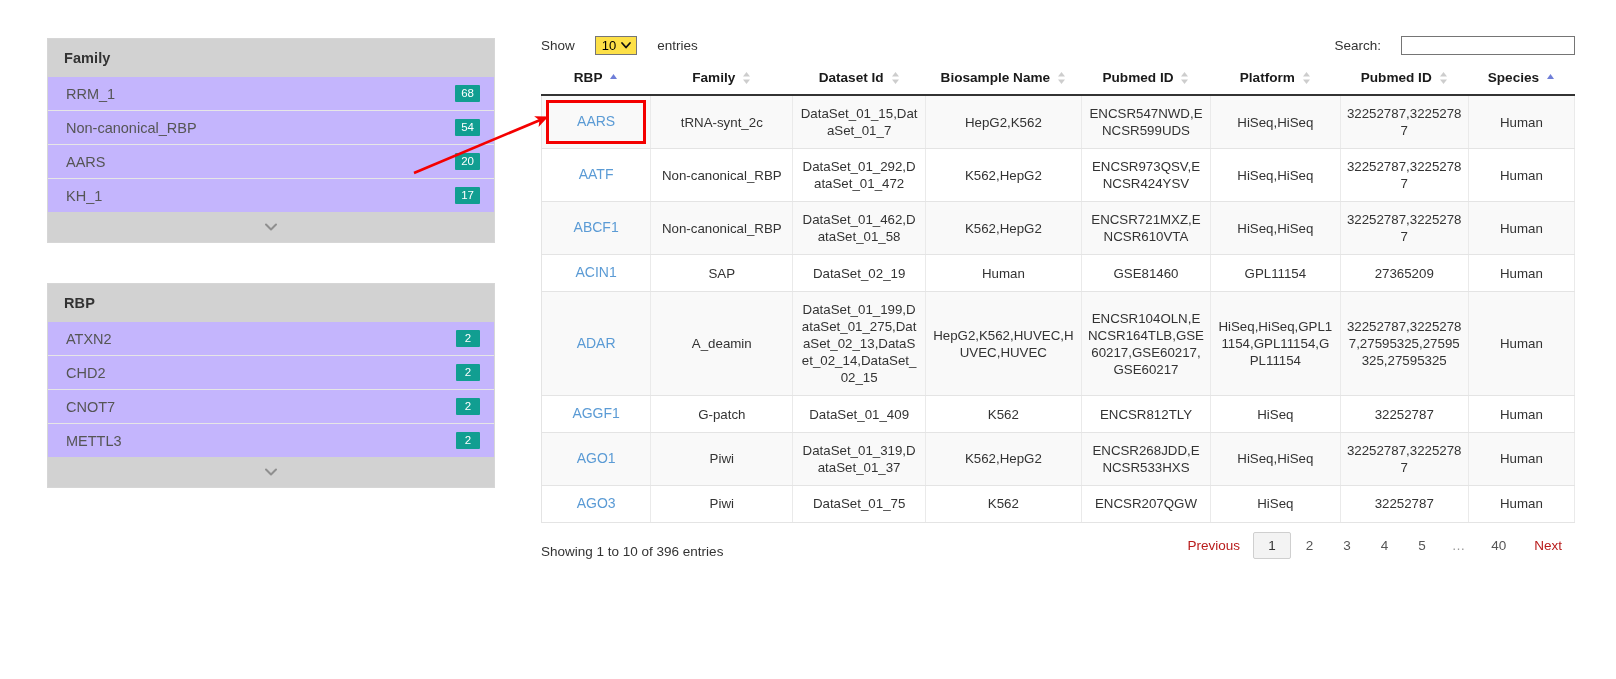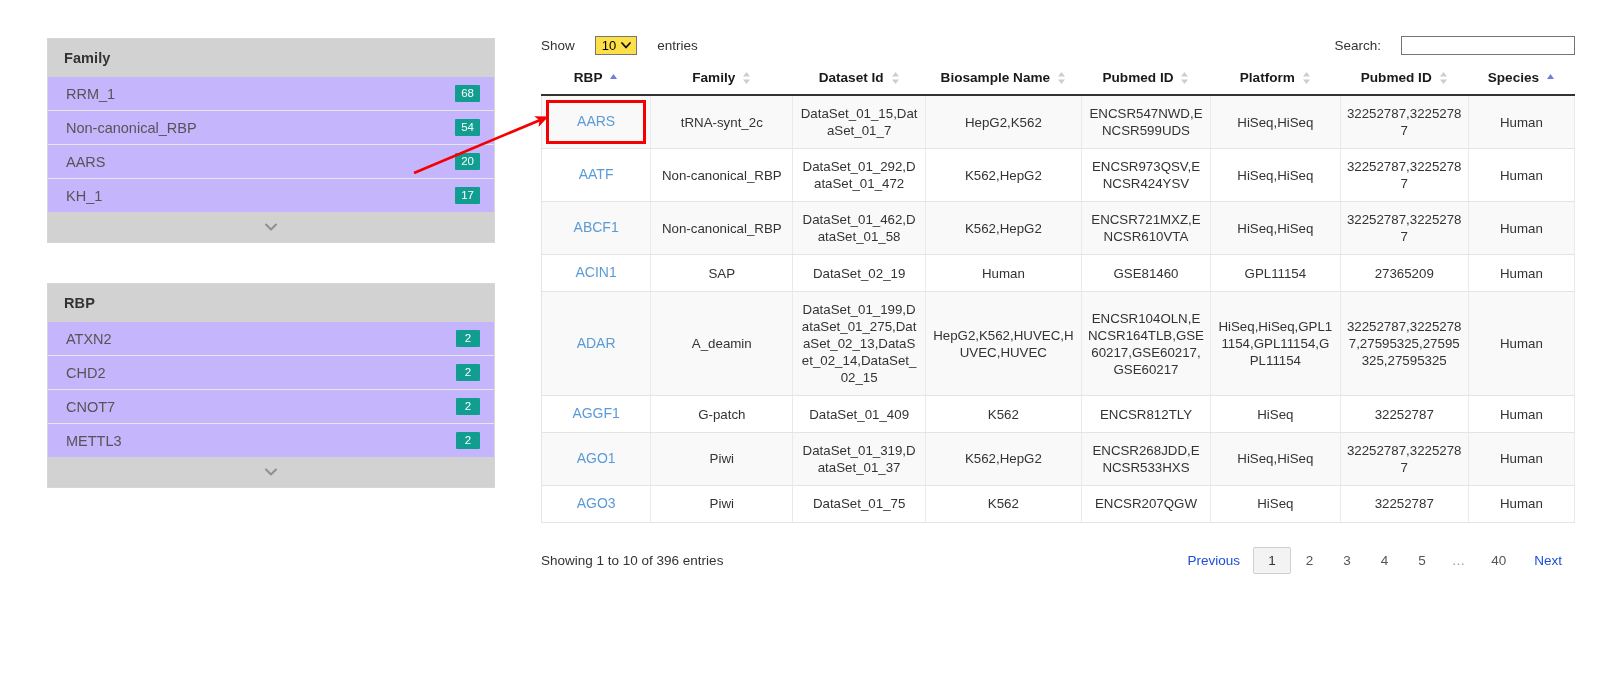--- a/index.html
+++ b/index.html
@@ -200,34 +200,34 @@
     right: 4px;
     bottom: 4px;
     border: 3px solid #f40000;
     pointer-events: none;
     box-sizing: border-box;
   }
 
   .dt-bottom {
     display: flex;
     justify-content: space-between;
-    align-items: center;
-    margin-top: 24px;
+    align-items: flex-end;
+    margin-top: 9px;
     font-size: 13.5px;
     color: #333333;
   }
   .dt-info { white-space: nowrap; }
   .dt-paginate {
     display: flex;
     align-items: center;
     gap: 0;
   }
   .pg {
     padding: 4px 12px;
-    color: #1d4ed8;
+    color: #b91c1c;
     font-size: 13.5px;
     cursor: pointer;
     border: 1px solid transparent;
     background: transparent;
     font-family: "Liberation Sans", sans-serif;
     line-height: 1.3;
     white-space: nowrap;
   }
   .pg.num { color: #555555; padding: 4px 14px; }
   .pg.current {

